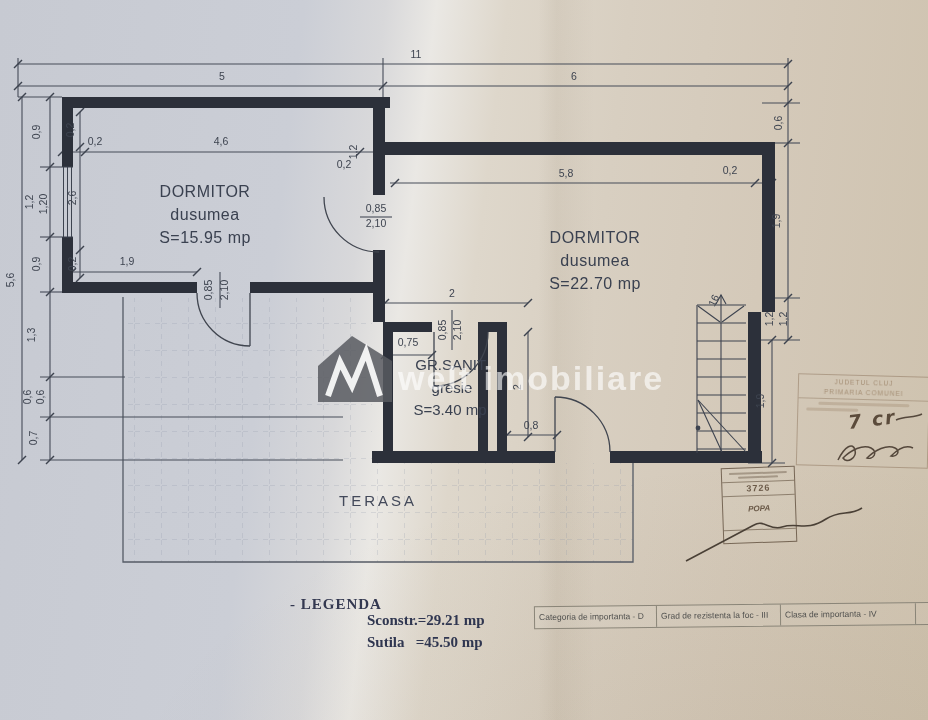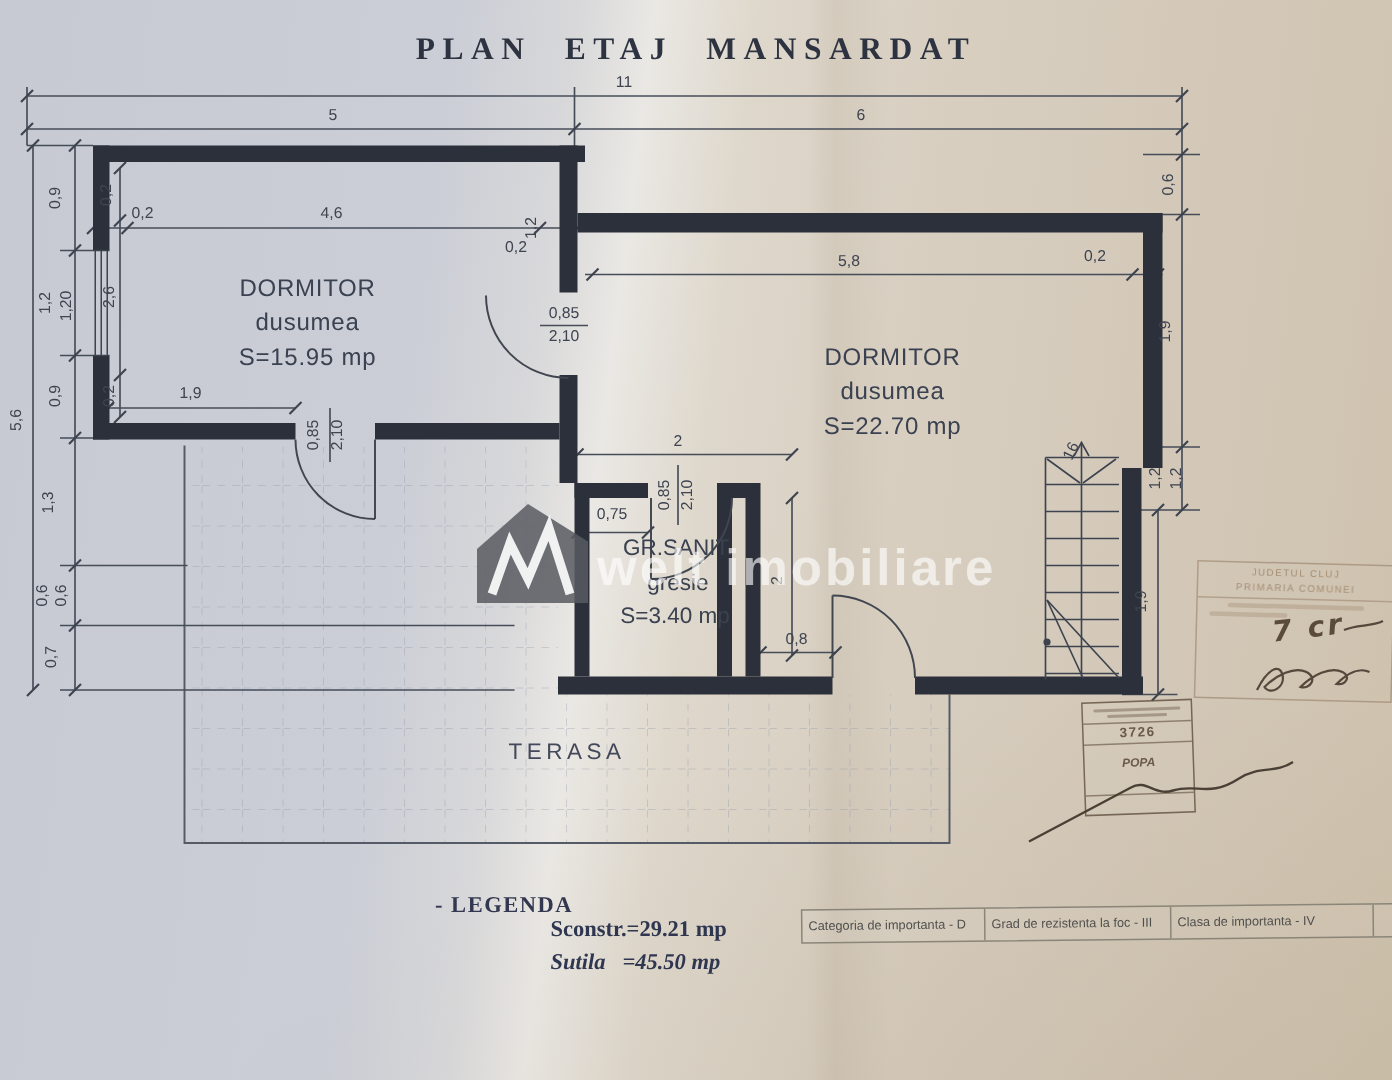--- a/index.html
+++ b/index.html
@@ -15,21 +15,21 @@
   svg text{user-select:none;}
   .dim{font:10.5px "Liberation Sans",sans-serif;fill:#3e4450;text-anchor:middle;}
   .room{font:16px "Liberation Sans",sans-serif;fill:#3a4150;text-anchor:middle;letter-spacing:.5px;}
   .room-small{font:15px "Liberation Sans",sans-serif;fill:#3a4150;text-anchor:middle;}
   .terasa{font:15px "Liberation Sans",sans-serif;fill:#43495a;text-anchor:middle;letter-spacing:3px;}
   .wm-text{font:700 34px "Liberation Sans",sans-serif;fill:rgba(255,255,255,.62);letter-spacing:2px;}
   
   #legend-head{left:290px;top:596px;font:700 15px "Liberation Serif",serif;color:#333850;letter-spacing:1px;text-align:right;}
   .legend-row{font:700 15px "Liberation Serif",serif;color:#2f3650;white-space:pre;}
   #legend-r1{left:367px;top:612px;}
-  #legend-r2{left:367px;top:634px;font-style:italic;}
+  #legend-r2{left:367px;top:634px;}
   
   #info-table{left:534px;top:604px;display:flex;transform:rotate(-.6deg);
     border:1px solid #8a8578;height:21px;color:#50504e;background:rgba(255,255,255,.06);}
   #info-table .cell{font:8.5px "Liberation Sans",sans-serif;line-height:20px;padding:0 3px 0 4px;
     border-right:1px solid #8a8578;white-space:nowrap;overflow:hidden;}
   #info-table .cell:last-child{border-right:none;}
   
   #stamp-official{left:797px;top:375px;width:130px;height:90px;transform:rotate(1.5deg);
     border:1px solid rgba(130,105,80,.45);color:rgba(145,118,90,.7);text-align:center;}
   #stamp-official .ln{font:6.5px "Liberation Sans",sans-serif;letter-spacing:1px;filter:blur(.4px);margin-top:3px;}
@@ -47,21 +47,20 @@
     letter-spacing:1px;line-height:13px;height:13px;}
   #stamp-architect .sig{border-top:1px solid rgba(95,78,60,.6);flex:1;position:relative;
     font:italic 700 8px "Liberation Sans",sans-serif;line-height:26px;}
   #stamp-architect .foot{border-top:1px solid rgba(95,78,60,.6);height:10px;padding-top:2px;}
 </style>
 </head>
 <body>
 
 <div id="page">
 
-  <div class="abs" id="title">PLAN ETAJ MANSARDAT</div>
 
   <svg class="abs" style="left:0;top:0" width="928" height="720" viewBox="0 0 928 720">
     <defs>
       <pattern id="tiles" width="27" height="27" patternUnits="userSpaceOnUse">
         <path d="M27 0 V27 M0 27 H27" fill="none" stroke="#8b95a8" stroke-width="1" stroke-dasharray="5 5" opacity=".45"></path>
       </pattern>
     </defs>
 
     <g>
       <rect x="124" y="298" width="248" height="264" fill="url(#tiles)"></rect>

